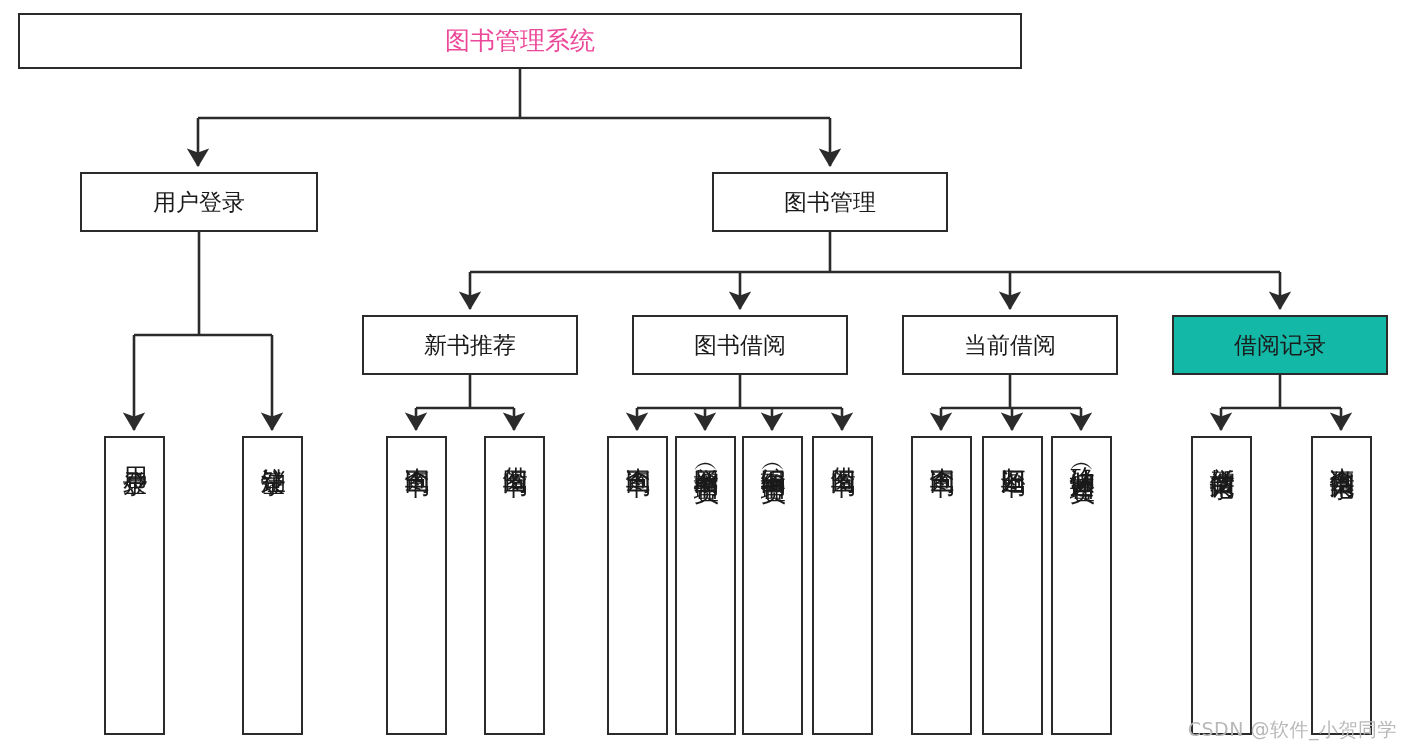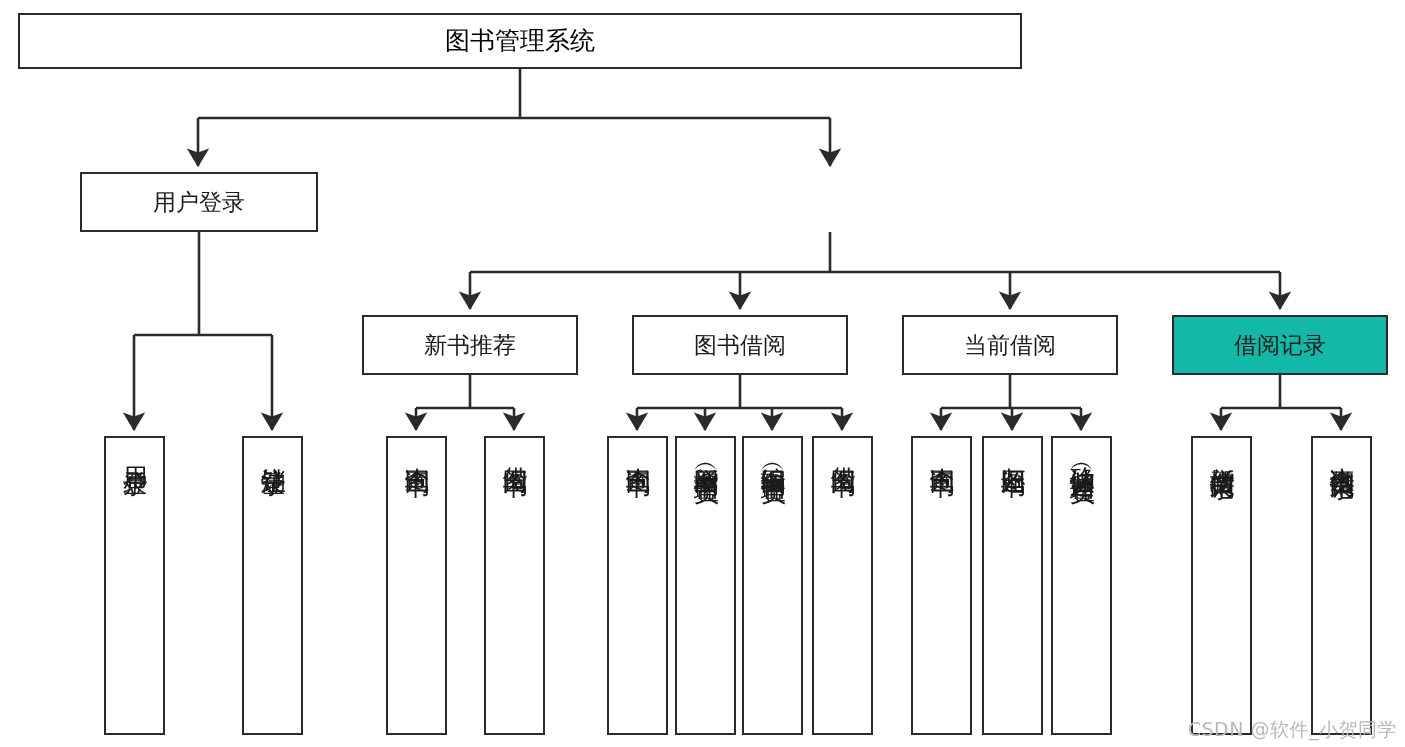--- a/index.html
+++ b/index.html
@@ -130,26 +130,29 @@
       <path d="M 1081 408 L 1081 430" marker-end="url(#arrow)"></path>
 
       <path d="M 1280 375 L 1280 408"></path>
       <path d="M 1221 408 L 1341 408"></path>
       <path d="M 1221 408 L 1221 430" marker-end="url(#arrow)"></path>
       <path d="M 1341 408 L 1341 430" marker-end="url(#arrow)"></path>
     </g>
   </svg>
 
   <div class="node root" style="left: 18px; top: 13px; width: 1004px; height: 56px; border-color: rgb(43, 43, 43); background: rgb(255, 255, 255);">
-    <span class="node-label" style="color: #000000;">图书管理系统</span>
+    <span class="node-label" style="color: #ec4899;">图书管理系统</span>
   </div>
 
   <div class="node branch" style="left: 80px; top: 172px; width: 238px; height: 60px; border-color: rgb(43, 43, 43); background: rgb(255, 255, 255);">
     <span class="node-label" style="color: rgb(26, 26, 26);">用户登录</span>
   </div>
+  <div class="node branch" style="left: 712px; top: 172px; width: 236px; height: 60px; border-color: rgb(43, 43, 43); background: rgb(255, 255, 255);">
+    <span class="node-label" style="color: rgb(26, 26, 26);">图书管理</span>
+  </div>
 
   <div class="node branch" style="left: 362px; top: 315px; width: 216px; height: 60px; border-color: rgb(43, 43, 43); background: rgb(255, 255, 255);">
     <span class="node-label" style="color: rgb(26, 26, 26); text-align: right;">新书推荐</span>
   </div>
   <div class="node branch" style="left: 632px; top: 315px; width: 216px; height: 60px; border-color: rgb(43, 43, 43); background: rgb(255, 255, 255);">
     <span class="node-label" style="color: rgb(26, 26, 26);">图书借阅</span>
   </div>
   <div class="node branch" style="left: 902px; top: 315px; width: 216px; height: 60px; border-color: rgb(43, 43, 43); background: rgb(255, 255, 255);">
     <span class="node-label" style="color: rgb(26, 26, 26);">当前借阅</span>
   </div>

